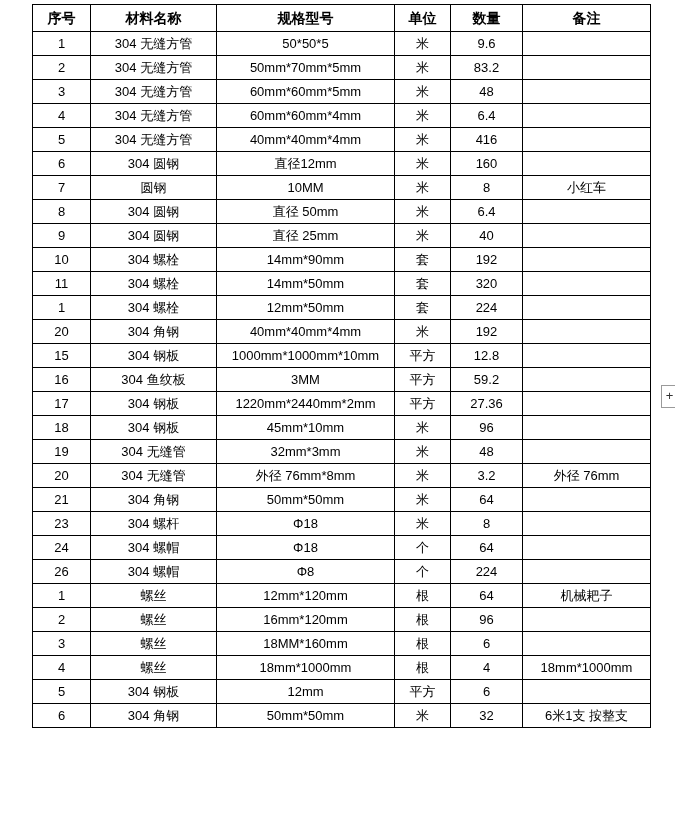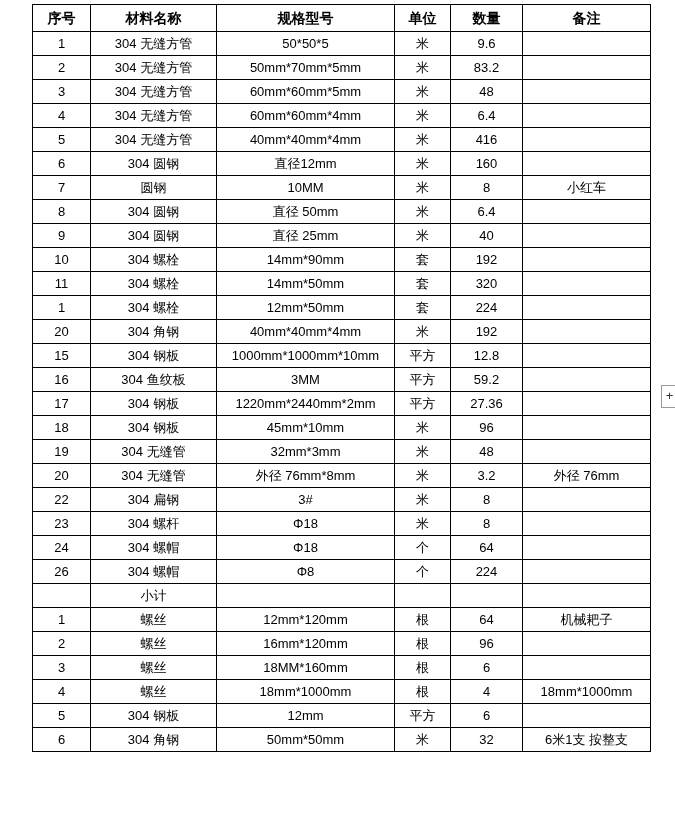--- a/index.html
+++ b/index.html
@@ -257,25 +257,25 @@
         </tr>
       <tr>
           <td>20</td>
           <td>304 无缝管</td>
           <td>外径 76mm*8mm</td>
           <td>米</td>
           <td>3.2</td>
           <td class="note-cell">外径 76mm</td>
         </tr>
       <tr>
-          <td>22</td>
-          <td>304 扁钢</td>
-          <td>3#</td>
-          <td>米</td>
-          <td>8</td>
+          <td>21</td>
+          <td>304 角钢</td>
+          <td>50mm*50mm</td>
+          <td>米</td>
+          <td>64</td>
           <td class="note-cell"></td>
         </tr>
       <tr>
           <td>23</td>
           <td>304 螺杆</td>
           <td>Φ18</td>
           <td>米</td>
           <td>8</td>
           <td class="note-cell"></td>
         </tr>
@@ -286,28 +286,20 @@
           <td>个</td>
           <td>64</td>
           <td class="note-cell"></td>
         </tr>
       <tr>
           <td>26</td>
           <td>304 螺帽</td>
           <td>Φ8</td>
           <td>个</td>
           <td>224</td>
-          <td class="note-cell"></td>
-        </tr>
-      <tr class="subtotal-row">
-          <td></td>
-          <td>小计</td>
-          <td></td>
-          <td></td>
-          <td></td>
           <td class="note-cell"></td>
         </tr>
       <tr>
           <td>1</td>
           <td>螺丝</td>
           <td>12mm*120mm</td>
           <td>根</td>
           <td>64</td>
           <td class="note-cell">机械耙子</td>
         </tr>

